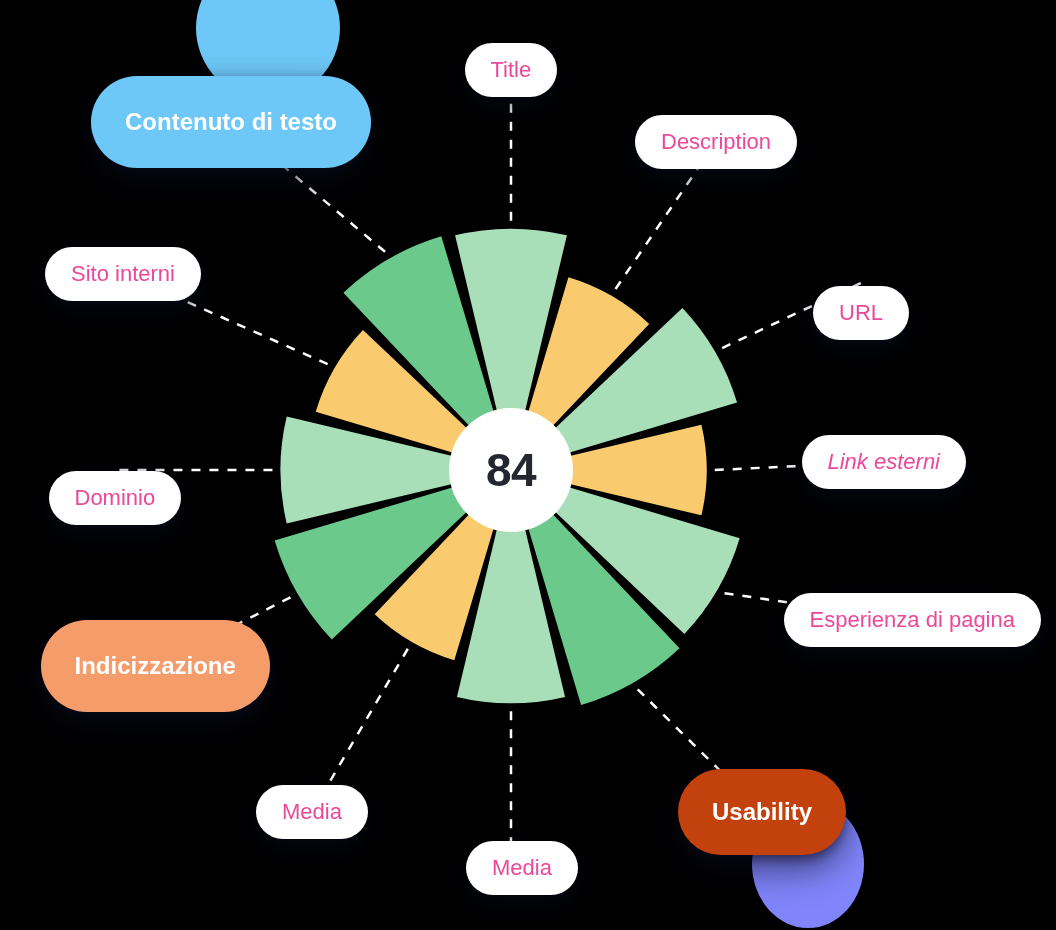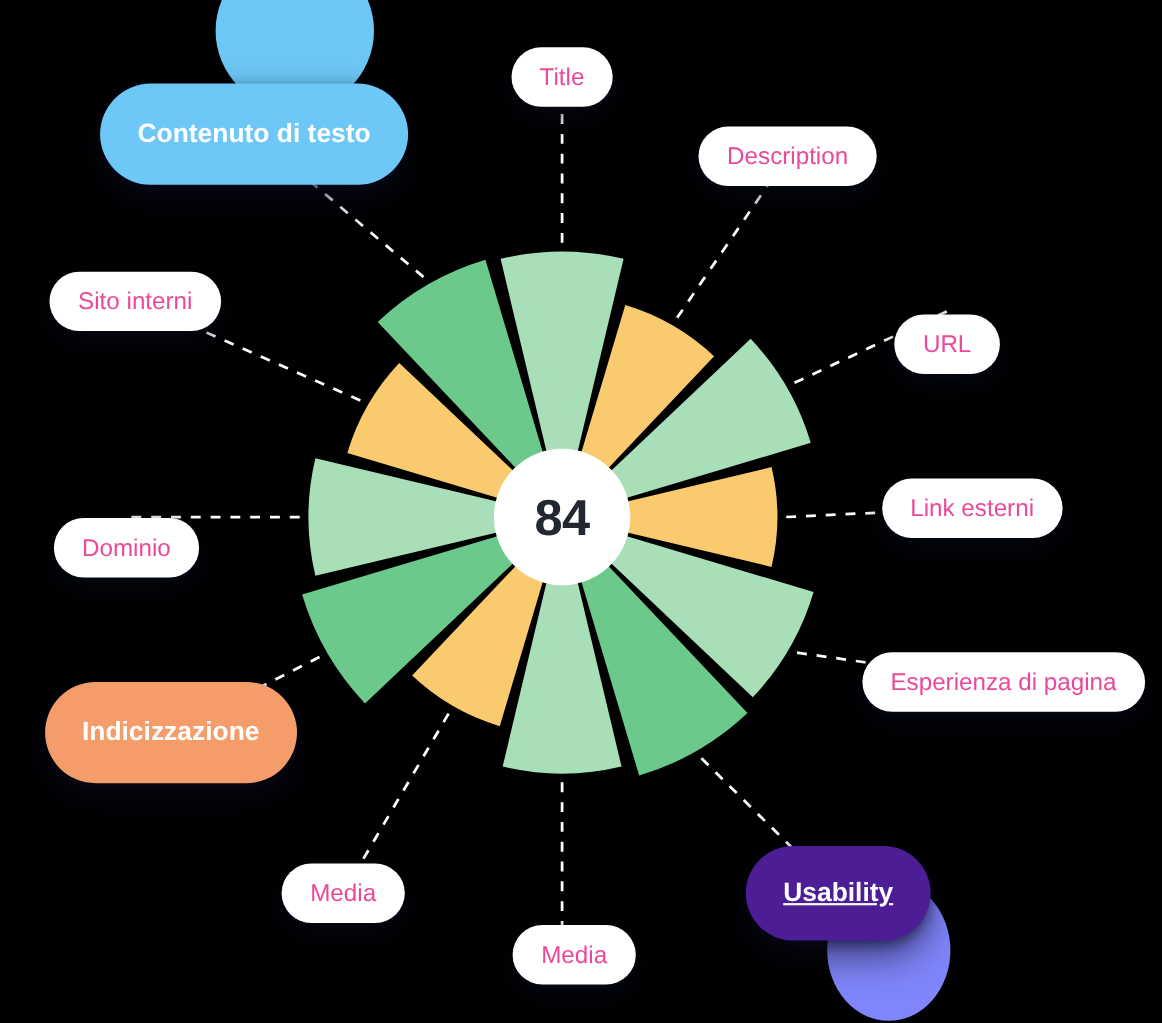--- a/index.html
+++ b/index.html
@@ -139,27 +139,27 @@
   <div id="pill-layer">
       <div class="pill pill-plain" style="left: 464.5px; top: 43px;">
         <span>Title</span>
       </div>
       <div class="pill pill-plain" style="left: 635px; top: 115px;">
         <span>Description</span>
       </div>
       <div class="pill pill-plain" style="left: 813px; top: 256px; margin-top: 30px;">
         <span>URL</span>
       </div>
-      <div class="pill pill-plain" style="left: 801.5px; top: 435px;">
+      <div class="pill pill-plain" style="left: 801.5px; top: 435px; font-style: italic;">
         <span>Link esterni</span>
       </div>
       <div class="pill pill-plain" style="left: 783.5px; top: 593px;">
         <span>Esperienza di pagina</span>
       </div>
-      <div class="pill pill-accent" style="background: #4c1d95; left: 678px; top: 769px; text-decoration: underline;">
+      <div class="pill pill-accent" style="background: #c2410c; left: 678px; top: 769px;">
         <span>Usability</span>
       </div>
       <div class="pill pill-plain" style="left: 466px; top: 841px;">
         <span>Media</span>
       </div>
       <div class="pill pill-plain" style="left: 256px; top: 785px;">
         <span>Media</span>
       </div>
       <div class="pill pill-accent wide" style="background: rgb(245, 156, 107); left: 40.5px; top: 620px;">
         <span>Indicizzazione</span>

